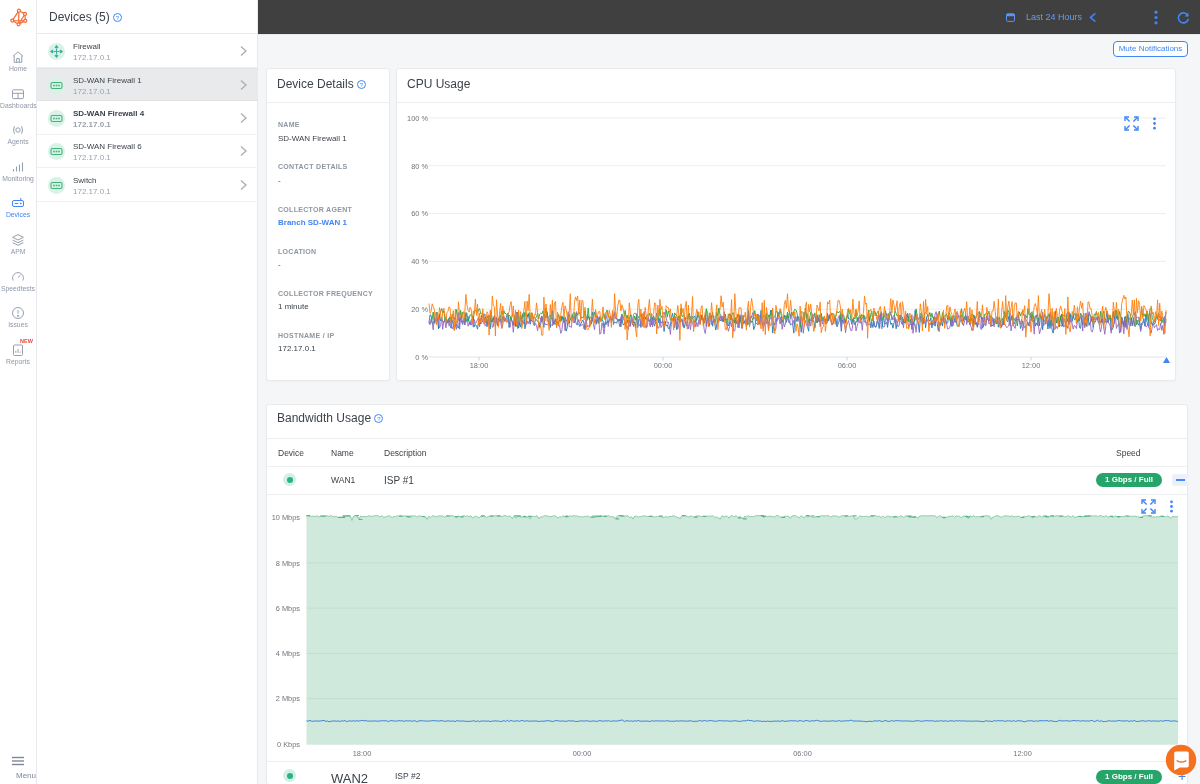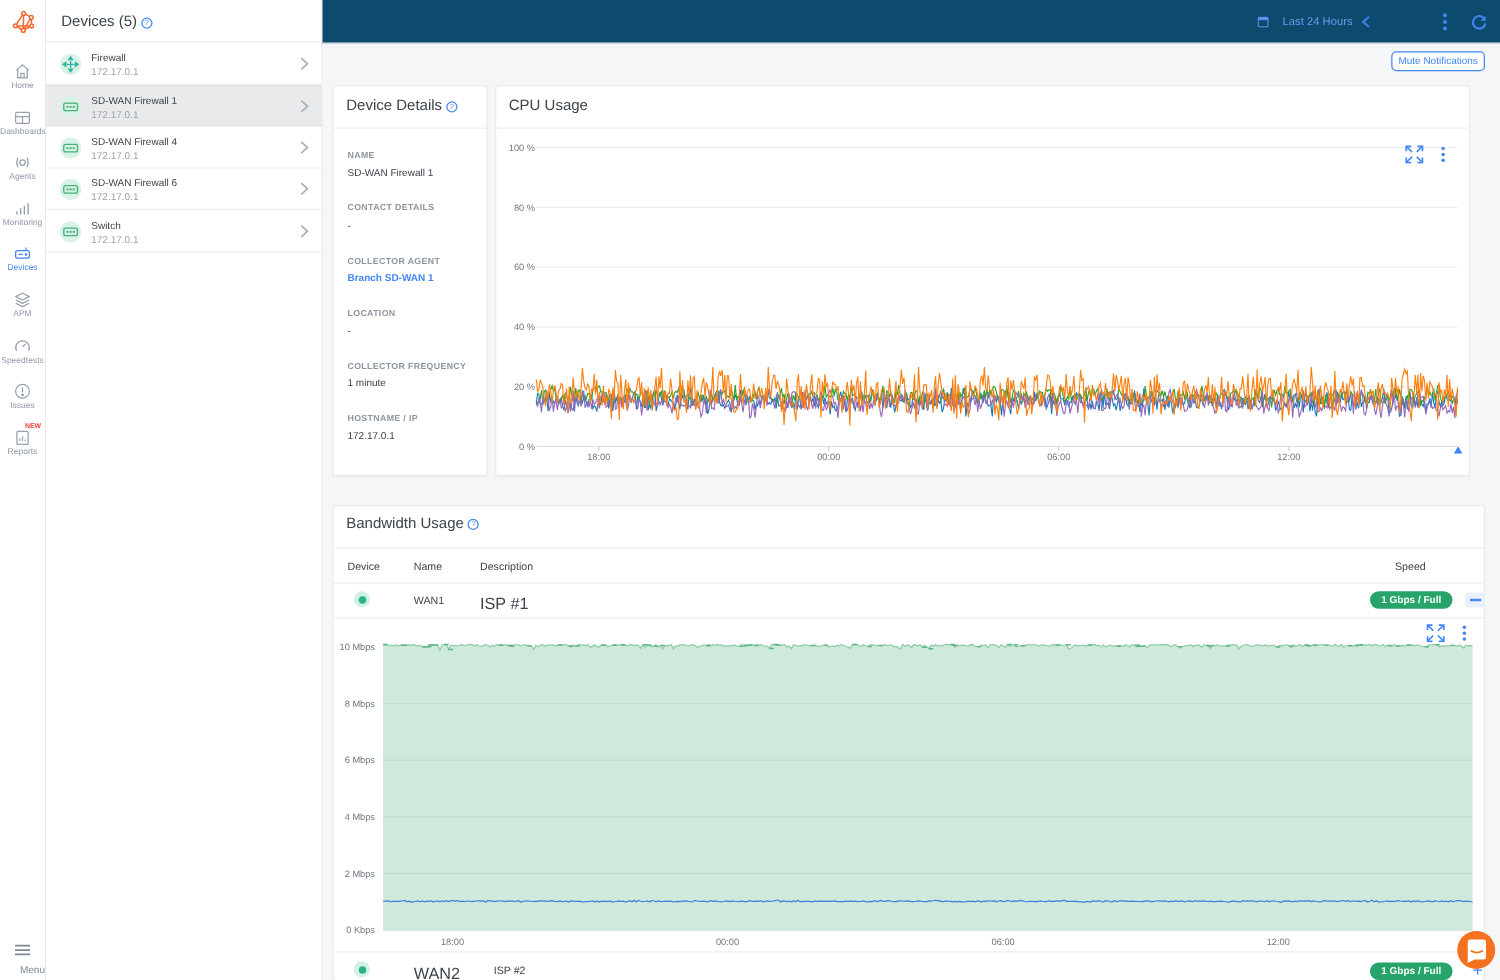--- a/index.html
+++ b/index.html
@@ -21,21 +21,21 @@
 #devheader { position:absolute; left:0; top:0; width:100%; height:34px; border-bottom:1px solid #e7e9ec; }
 #devheader .t { position:absolute; left:12px; top:10px; font-size:12px; color:#3c434b; }
 .drow { position:absolute; left:0; width:221px; height:33px; border-bottom:1px solid #eef0f2; }
 .drow.sel { background:#e9eaeb; border-top:1px solid #e1e3e5; border-bottom:1px solid #e1e3e5; }
 .drow .ic { position:absolute; left:11px; top:8px; width:17px; height:17px; border-radius:50%; background:#d8f2e6; }
 .drow .nm { position:absolute; left:36px; top:7px; font-size:8px; color:#3c434b; }
 .drow .ip { position:absolute; left:36px; top:18px; font-size:8px; color:#9aa2ab; }
 .drow .ch { position:absolute; right:8px; top:9px; width:14px; height:14px; }
 
 
-#topbar { left:258px; top:0; width:942px; height:35px; background:#0c4a6e; border-bottom:1px solid #e7e9ec; }
+#topbar { left:258px; top:0; width:942px; height:35px; background:#404040; border-bottom:1px solid #e7e9ec; }
 
 
 #content { left:258px; top:35px; width:942px; height:749px; background:#f5f6f7; }
 .card { position:absolute; background:#fff; border:1px solid #e9ebed; border-radius:3px; box-shadow:0 1px 2px rgba(0,0,0,0.03); }
 .cardtitle { font-size:12px; color:#3c434b; }
 .qm { display:inline-block; width:9px; height:9px; border:1px solid #4285f4; border-radius:50%; color:#4285f4; font-size:6px; line-height:8.5px; text-align:center; vertical-align:1px; font-weight:normal; }
 
 .flabel { font-size:7px; font-weight:bold; color:#8d96a0; letter-spacing:0.3px; white-space:nowrap; }
 .fvalue { font-size:8px; color:#3c434b; }
 
@@ -202,21 +202,21 @@
               <rect x="10.2" y="7.7" width="1.6" height="1.6"></rect>
             </g>
           </svg>
         </div>
         <div class="nm">SD-WAN Firewall 1</div>
         <div class="ip">172.17.0.1</div>
         <svg class="ch" viewBox="0 0 14 14">
           <path d="M5 2.5 L10 7 L5 11.5" fill="none" stroke="#aab1b9" stroke-width="1.4"></path>
         </svg>
       </div>
-  <div class="drow" style="top:101.8px;">
+  <div class="drow" style="top:101.8px;font-weight:bold;">
         <div class="ic">
           <svg width="17" height="17" viewBox="0 0 17 17" style="position:absolute;left:0;top:0">
             <rect x="3" y="5.5" width="11" height="6" rx="1.5" fill="none" stroke="#45b07c" stroke-width="1.1"></rect>
             <g fill="#45b07c">
               <rect x="5.2" y="7.7" width="1.6" height="1.6"></rect>
               <rect x="7.7" y="7.7" width="1.6" height="1.6"></rect>
               <rect x="10.2" y="7.7" width="1.6" height="1.6"></rect>
             </g>
           </svg>
         </div>
@@ -365,21 +365,21 @@
     <div class="axlbl" style="left:11px;top:42.5px;font-size:8.5px;color:#3c434b;">Device</div>
     <div class="axlbl" style="left:64px;top:42.5px;font-size:8.5px;color:#3c434b;">Name</div>
     <div class="axlbl" style="left:117px;top:42.5px;font-size:8.5px;color:#3c434b;">Description</div>
     <div class="axlbl" style="left:849px;top:42.5px;font-size:8.5px;color:#3c434b;">Speed</div>
     <div style="position:absolute;left:0;top:61px;width:100%;border-top:1px solid #eceef0;"></div>
 
     <div class="mini-dot" style="left:16px;top:68px;">
           <i></i>
         </div>
     <div class="axlbl" style="left:64px;top:70px;font-size:8.5px;color:#3c434b;">WAN1</div>
-    <div class="axlbl" style="left:117px;top:70px;font-size:13px;color:#3c434b;">ISP #1</div>
+    <div class="axlbl" style="left:117px;top:70px;font-size:10px;color:#3c434b;">ISP #1</div>
     <div class="pill" style="left:829px;top:68px;width:66px;height:14px;line-height:14px;">1 Gbps / Full</div>
     <div style="position:absolute;left:905px;top:69px;width:16px;height:12px;background:#eaf1fd;border-radius:3px;"></div>
     <div style="position:absolute;left:908.5px;top:74px;width:9px;height:1.6px;background:#4a8cf5;"></div>
     <div style="position:absolute;left:0;top:89px;width:100%;border-top:1px solid #eceef0;"></div>
     <svg style="position:absolute;left:0;top:0" width="922" height="380" viewBox="0 0 922 380">
           <line x1="39.5" y1="112.5" x2="911" y2="112.5" stroke="#ededee" stroke-width="1"></line>
           <line x1="39.5" y1="157.8" x2="911" y2="157.8" stroke="#ededee" stroke-width="1"></line>
           <line x1="39.5" y1="203.1" x2="911" y2="203.1" stroke="#ededee" stroke-width="1"></line>
           <line x1="39.5" y1="248.4" x2="911" y2="248.4" stroke="#ededee" stroke-width="1"></line>
           <line x1="39.5" y1="293.7" x2="911" y2="293.7" stroke="#ededee" stroke-width="1"></line>

